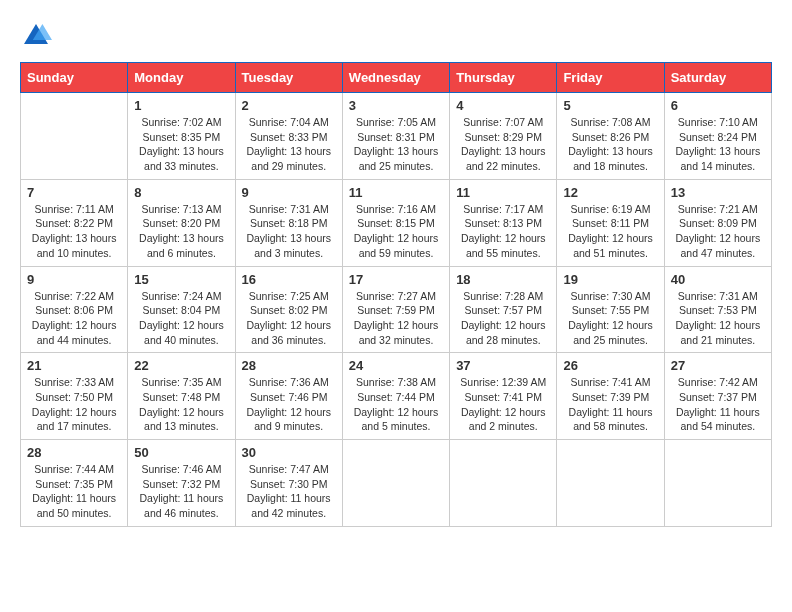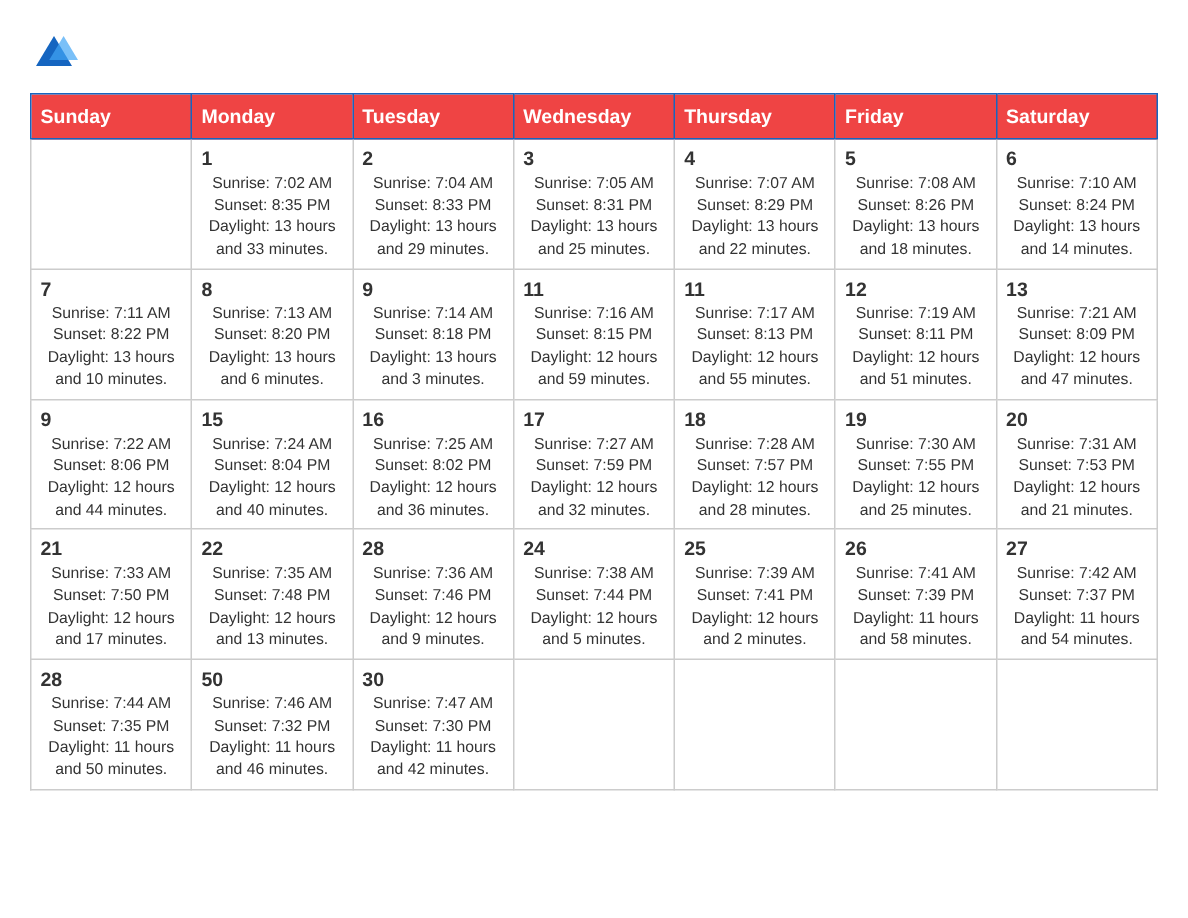--- a/index.html
+++ b/index.html
@@ -171,42 +171,42 @@
         </td>
         <td>
           <span class="day-number">8</span>
           <div class="day-info">Sunrise: 7:13 AM
 Sunset: 8:20 PM
 Daylight: 13 hours
 and 6 minutes.</div>
         </td>
         <td>
           <span class="day-number">9</span>
-          <div class="day-info">Sunrise: 7:14 AM
+          <div class="day-info">Sunrise: 7:31 AM
 Sunset: 8:18 PM
 Daylight: 13 hours
 and 3 minutes.</div>
         </td>
         <td>
           <span class="day-number">11</span>
           <div class="day-info">Sunrise: 7:16 AM
 Sunset: 8:15 PM
 Daylight: 12 hours
 and 59 minutes.</div>
         </td>
         <td>
           <span class="day-number">11</span>
           <div class="day-info">Sunrise: 7:17 AM
 Sunset: 8:13 PM
 Daylight: 12 hours
 and 55 minutes.</div>
         </td>
         <td>
           <span class="day-number">12</span>
-          <div class="day-info">Sunrise: 7:19 AM
+          <div class="day-info">Sunrise: 6:19 AM
 Sunset: 8:11 PM
 Daylight: 12 hours
 and 51 minutes.</div>
         </td>
         <td>
           <span class="day-number">13</span>
           <div class="day-info">Sunrise: 7:21 AM
 Sunset: 8:09 PM
 Daylight: 12 hours
 and 47 minutes.</div>
@@ -249,21 +249,21 @@
 and 28 minutes.</div>
         </td>
         <td>
           <span class="day-number">19</span>
           <div class="day-info">Sunrise: 7:30 AM
 Sunset: 7:55 PM
 Daylight: 12 hours
 and 25 minutes.</div>
         </td>
         <td>
-          <span class="day-number">20</span>
+          <span class="day-number">40</span>
           <div class="day-info">Sunrise: 7:31 AM
 Sunset: 7:53 PM
 Daylight: 12 hours
 and 21 minutes.</div>
         </td>
       </tr>
       <tr>
         <td>
           <span class="day-number">21</span>
           <div class="day-info">Sunrise: 7:33 AM
@@ -286,22 +286,22 @@
 and 9 minutes.</div>
         </td>
         <td>
           <span class="day-number">24</span>
           <div class="day-info">Sunrise: 7:38 AM
 Sunset: 7:44 PM
 Daylight: 12 hours
 and 5 minutes.</div>
         </td>
         <td>
-          <span class="day-number">25</span>
-          <div class="day-info">Sunrise: 7:39 AM
+          <span class="day-number">37</span>
+          <div class="day-info">Sunrise: 12:39 AM
 Sunset: 7:41 PM
 Daylight: 12 hours
 and 2 minutes.</div>
         </td>
         <td>
           <span class="day-number">26</span>
           <div class="day-info">Sunrise: 7:41 AM
 Sunset: 7:39 PM
 Daylight: 11 hours
 and 58 minutes.</div>

